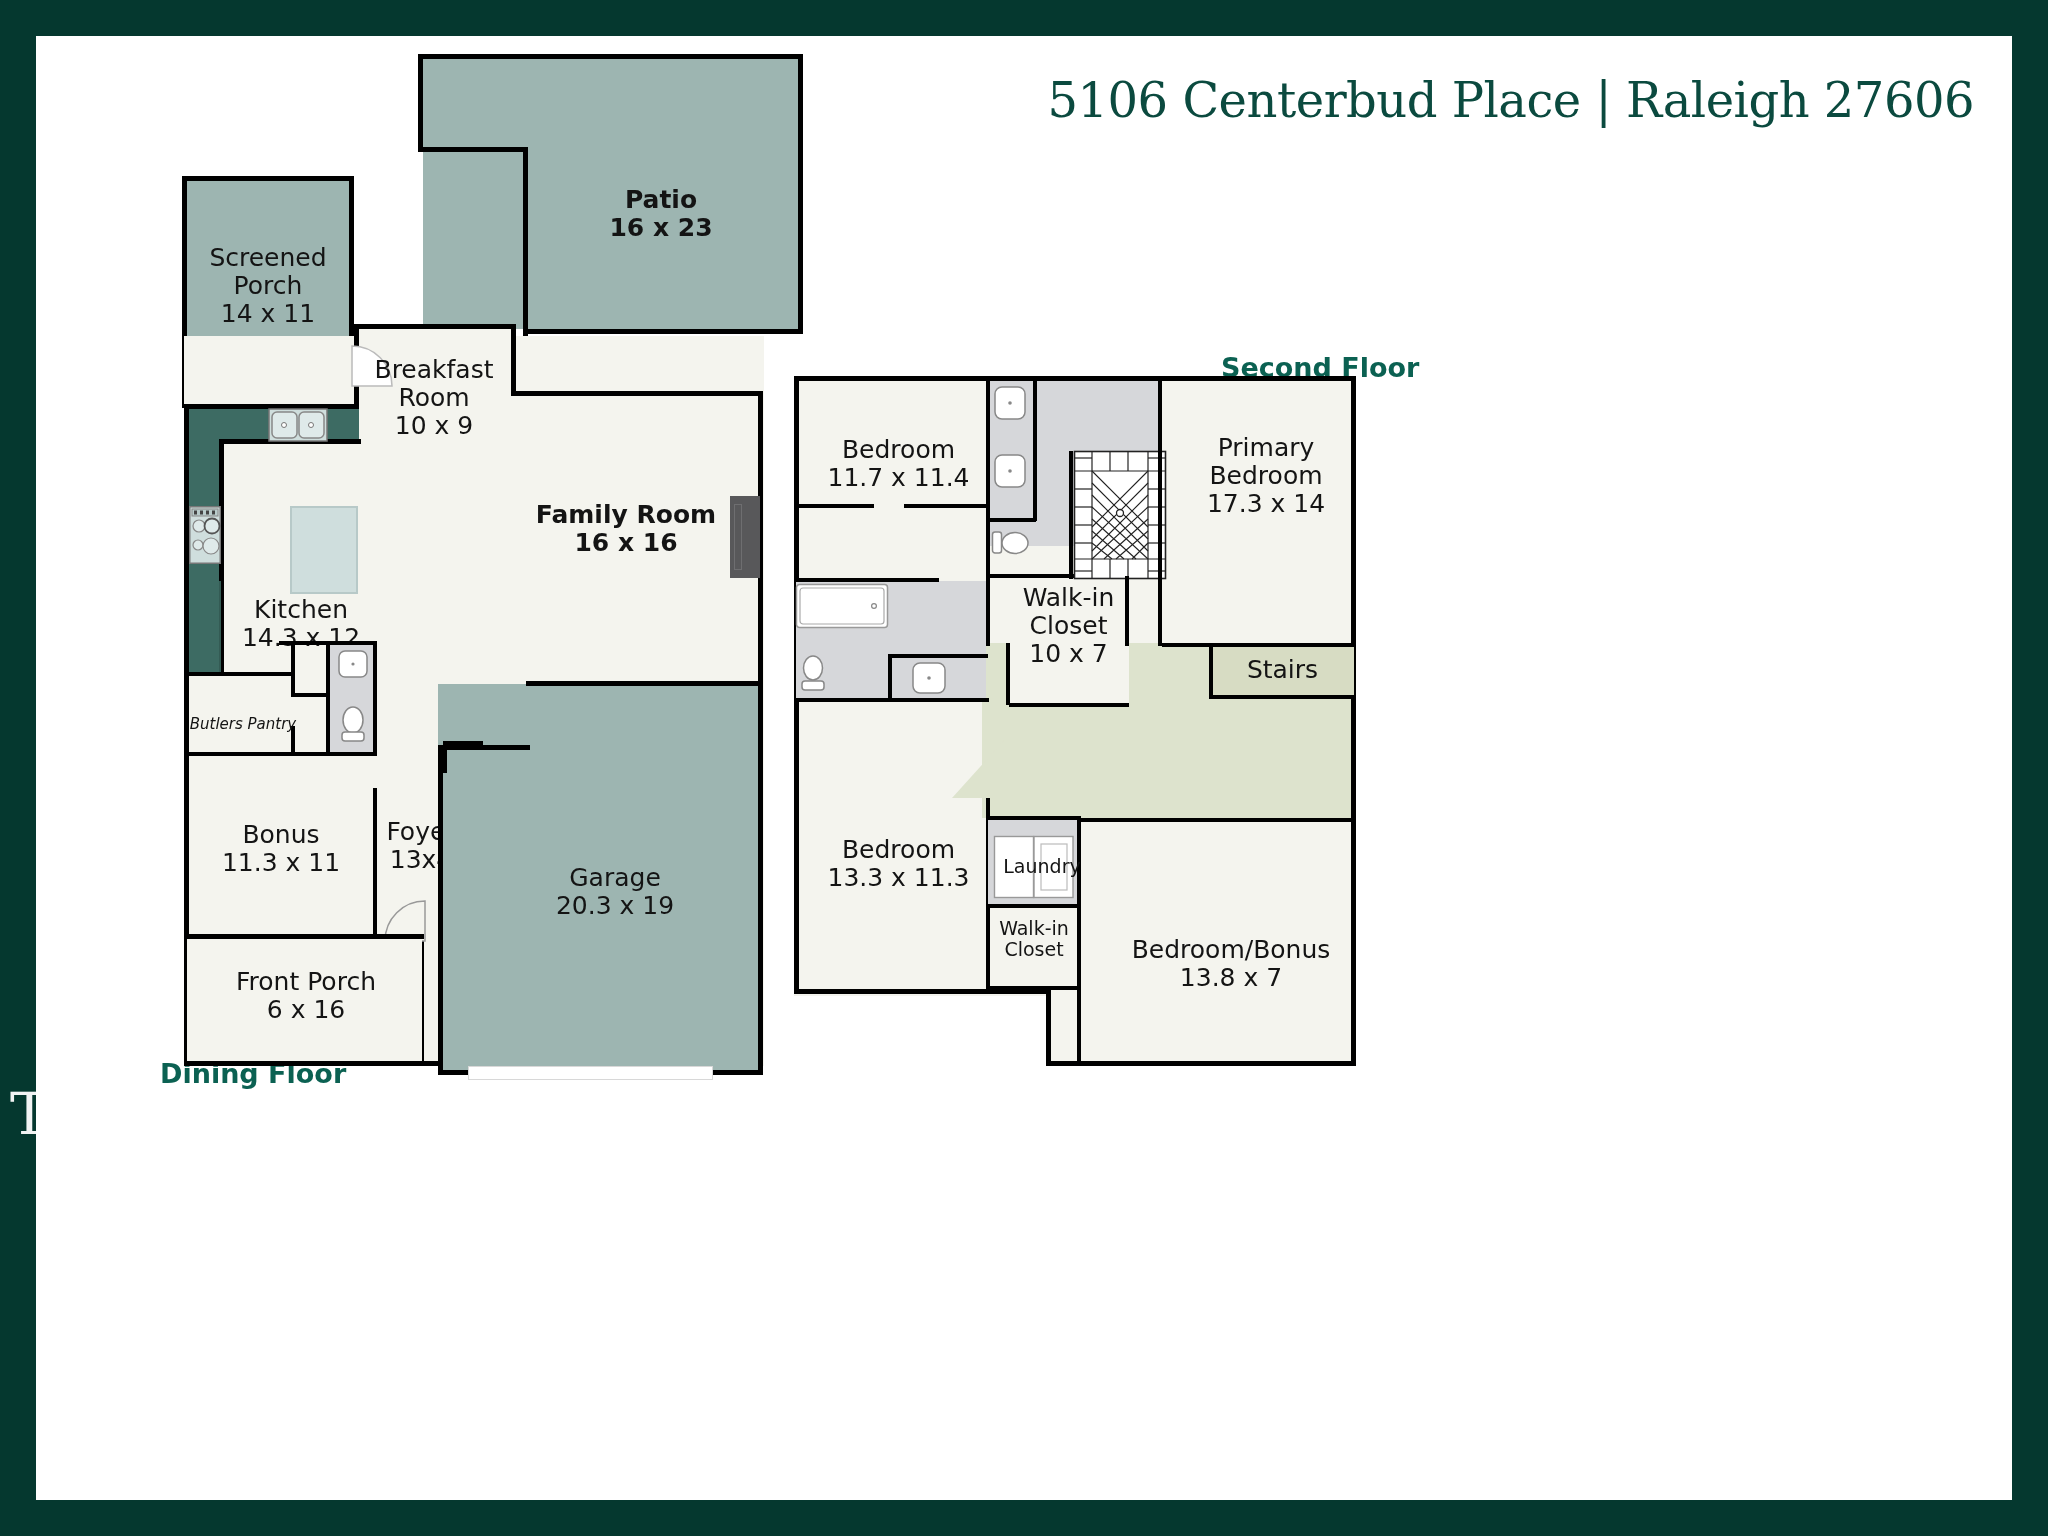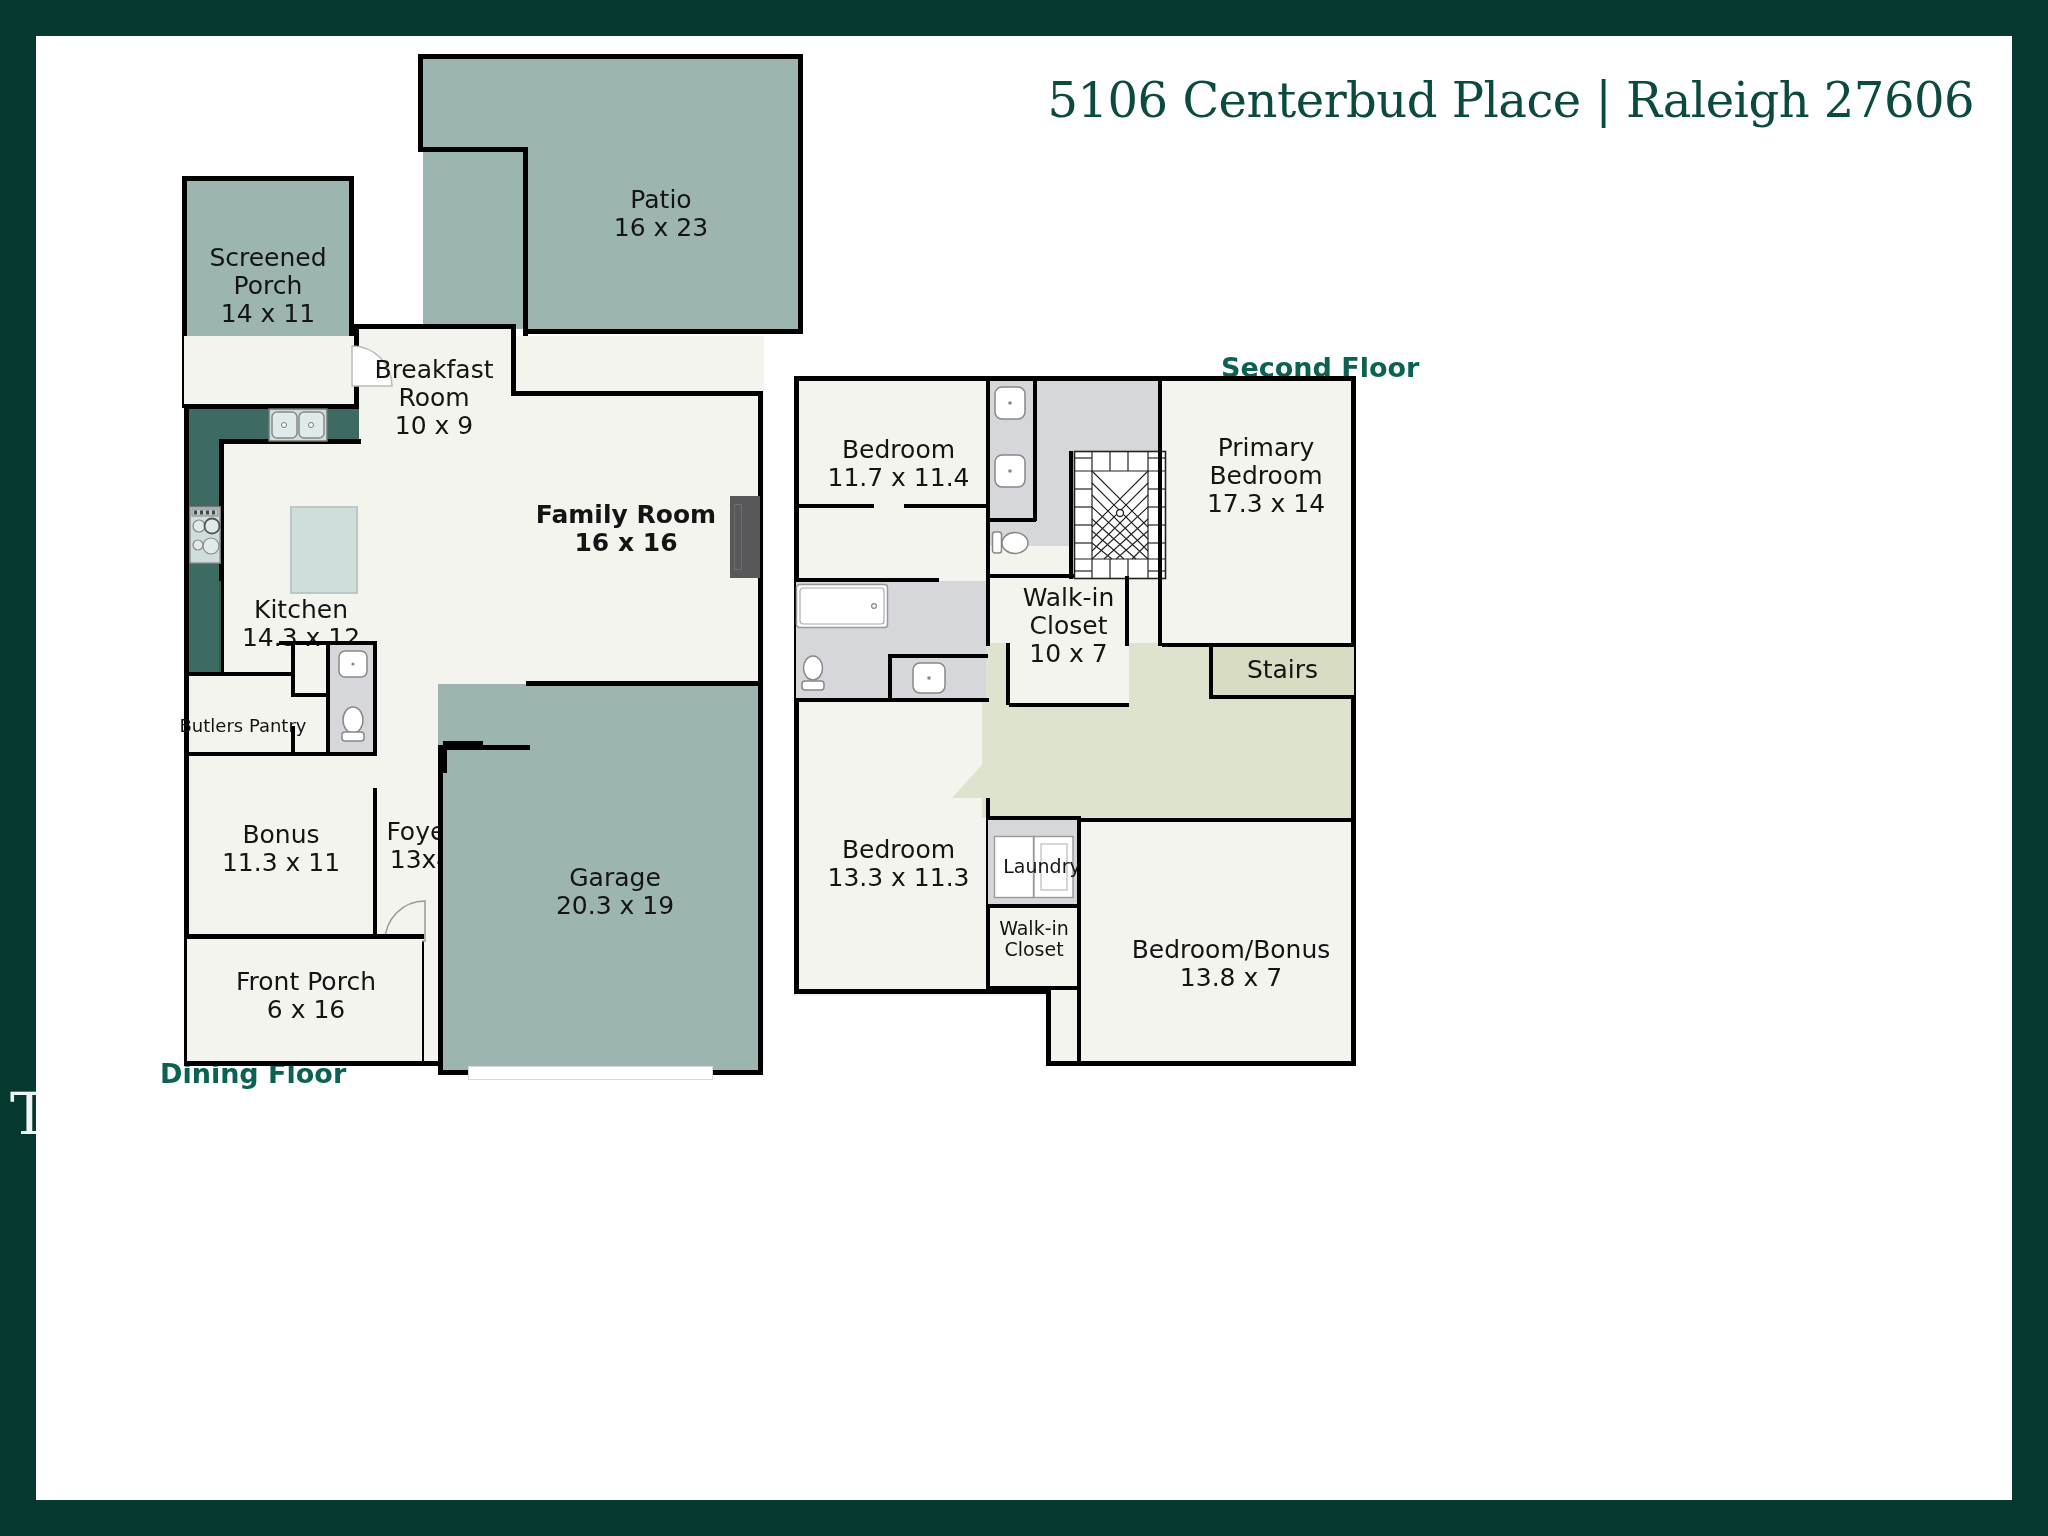--- a/index.html
+++ b/index.html
@@ -66,21 +66,21 @@
   .lbl{
     position:absolute;
     text-align:center;
     color:#141414;
     font-size:25px;
     line-height:1.12;
     white-space:nowrap;
     pointer-events:none;
   }
   .lbl.sm{ font-size:19px; }
-  .lbl.xs{ font-size:18px; }
+  .lbl.xs{ font-size:15px;font-style:italic; }
 
   
   .f-interior{ background:#f4f4ee; }
   .f-outdoor { background:#9db5b1; }
   .f-stairs  { background:#d7dcc3; }
   .f-bath    { background:#d6d7da; }
   .f-counter { background:#3d6b63; }
   .f-island  { background:#cfdedd; }
   .f-hall    { background:#dde3cd; }
   .f-white   { background:#ffffff; }
@@ -106,21 +106,21 @@
 
     <div class="rm f-outdoor ol" style="left:382px;top:18px;width:385px;height:98px;border-bottom:none;"></div>
     <div class="rm f-outdoor ol" style="left:487px;top:18px;width:280px;height:280px;"></div>
     <div class="rm f-outdoor" style="left:387px;top:23px;width:375px;height:270px;"></div>
     <div class="wall" style="left:382px;top:18px;width:5px;height:98px;"></div>
     <div class="wall" style="left:382px;top:18px;width:385px;height:5px;"></div>
     <div class="wall" style="left:382px;top:111px;width:110px;height:5px;"></div>
     <div class="wall" style="left:487px;top:111px;width:5px;height:190px;"></div>
     <div class="wall" style="left:487px;top:293px;width:280px;height:5px;"></div>
     <div class="wall" style="left:762px;top:18px;width:5px;height:280px;"></div>
-    <div class="lbl" style="left:525px;top:150px;width:200px;">
+    <div class="lbl" style="left:525px;top:150px;width:200px;font-weight:bold;">
       <div>Patio</div>
       <div>16 x 23</div>
     </div>
 
     <div class="rm f-outdoor ol" style="left:146px;top:140px;width:172px;height:232px;"></div>
     <div class="lbl" style="left:132px;top:208px;width:200px;">
       <div>Screened</div>
       <div>Porch</div>
       <div>14 x 11</div>
     </div>

